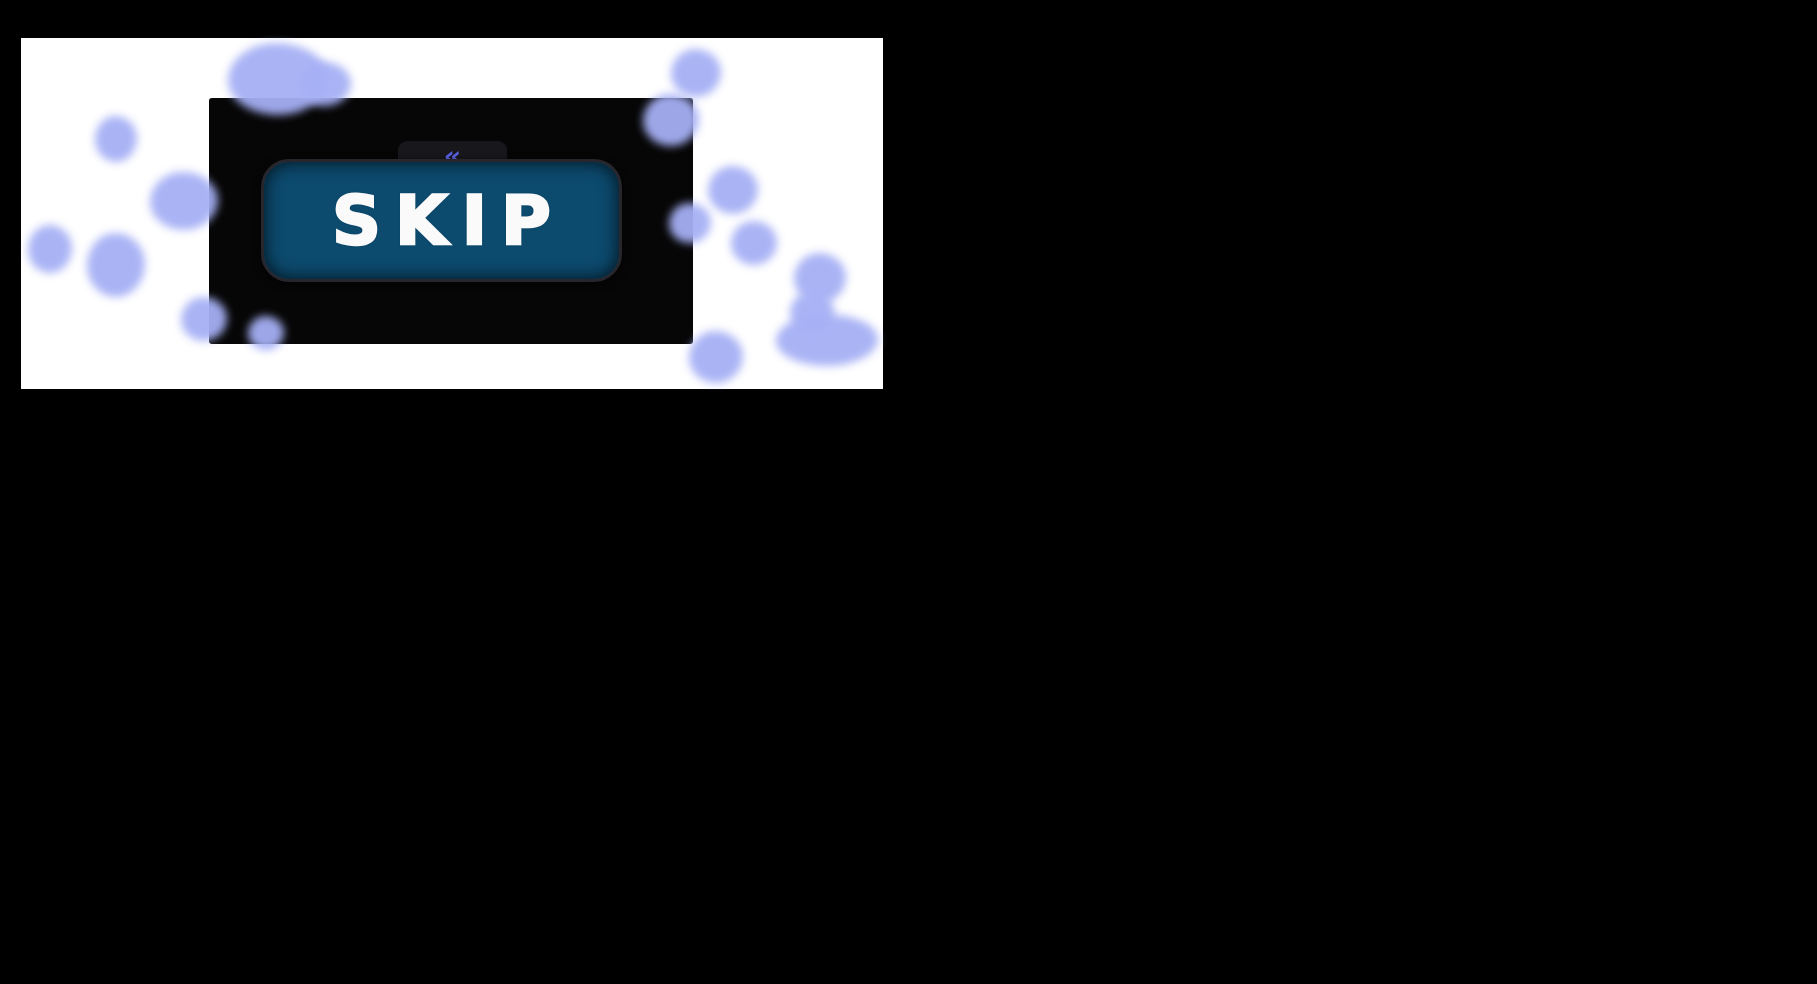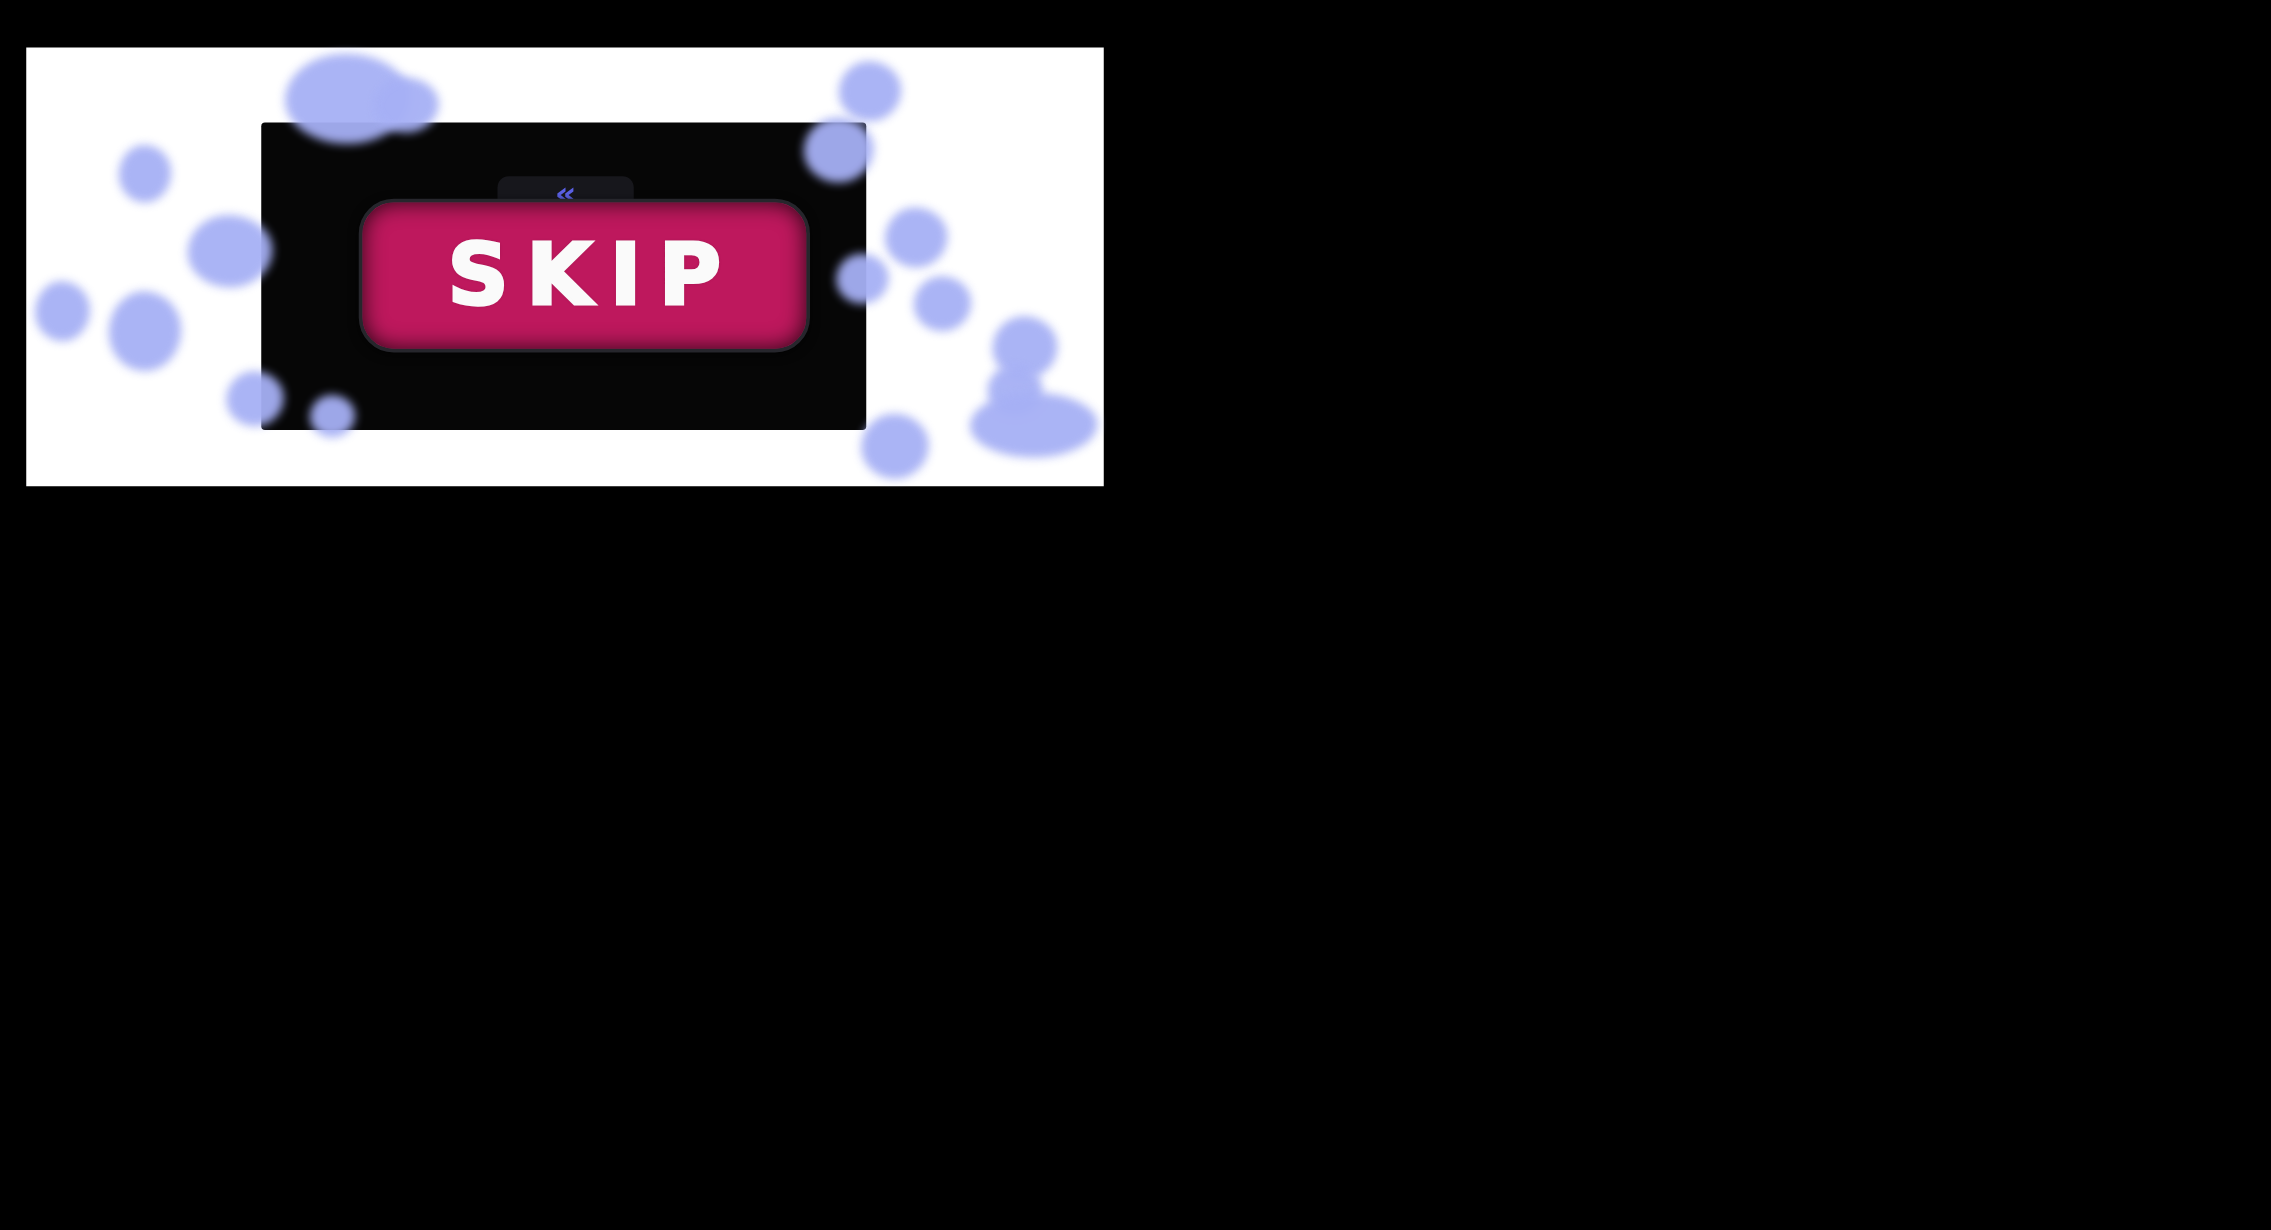--- a/index.html
+++ b/index.html
@@ -53,25 +53,25 @@
     color: #5b61e6;
     font-size: 27px;
     font-weight: 700;
     line-height: 1;
     transform: translateY(-2px);
   }
 
   
   .skip-button {
     position: absolute;
-    left: 78px;
+    left: 52px;
     top: 61px;
     width: 355px;
     height: 117px;
-    background: #be185d;
+    background: #0c4a6e;
     border: 3px solid #26262c;
     border-radius: 28px;
     box-shadow: inset 0 0 18px rgba(0,0,0,0.8), 0 2px 8px rgba(0,0,0,0.6);
     display: flex;
     align-items: center;
     justify-content: center;
     z-index: 2;
     cursor: pointer;
   }
   .skip-button .skip-label {

